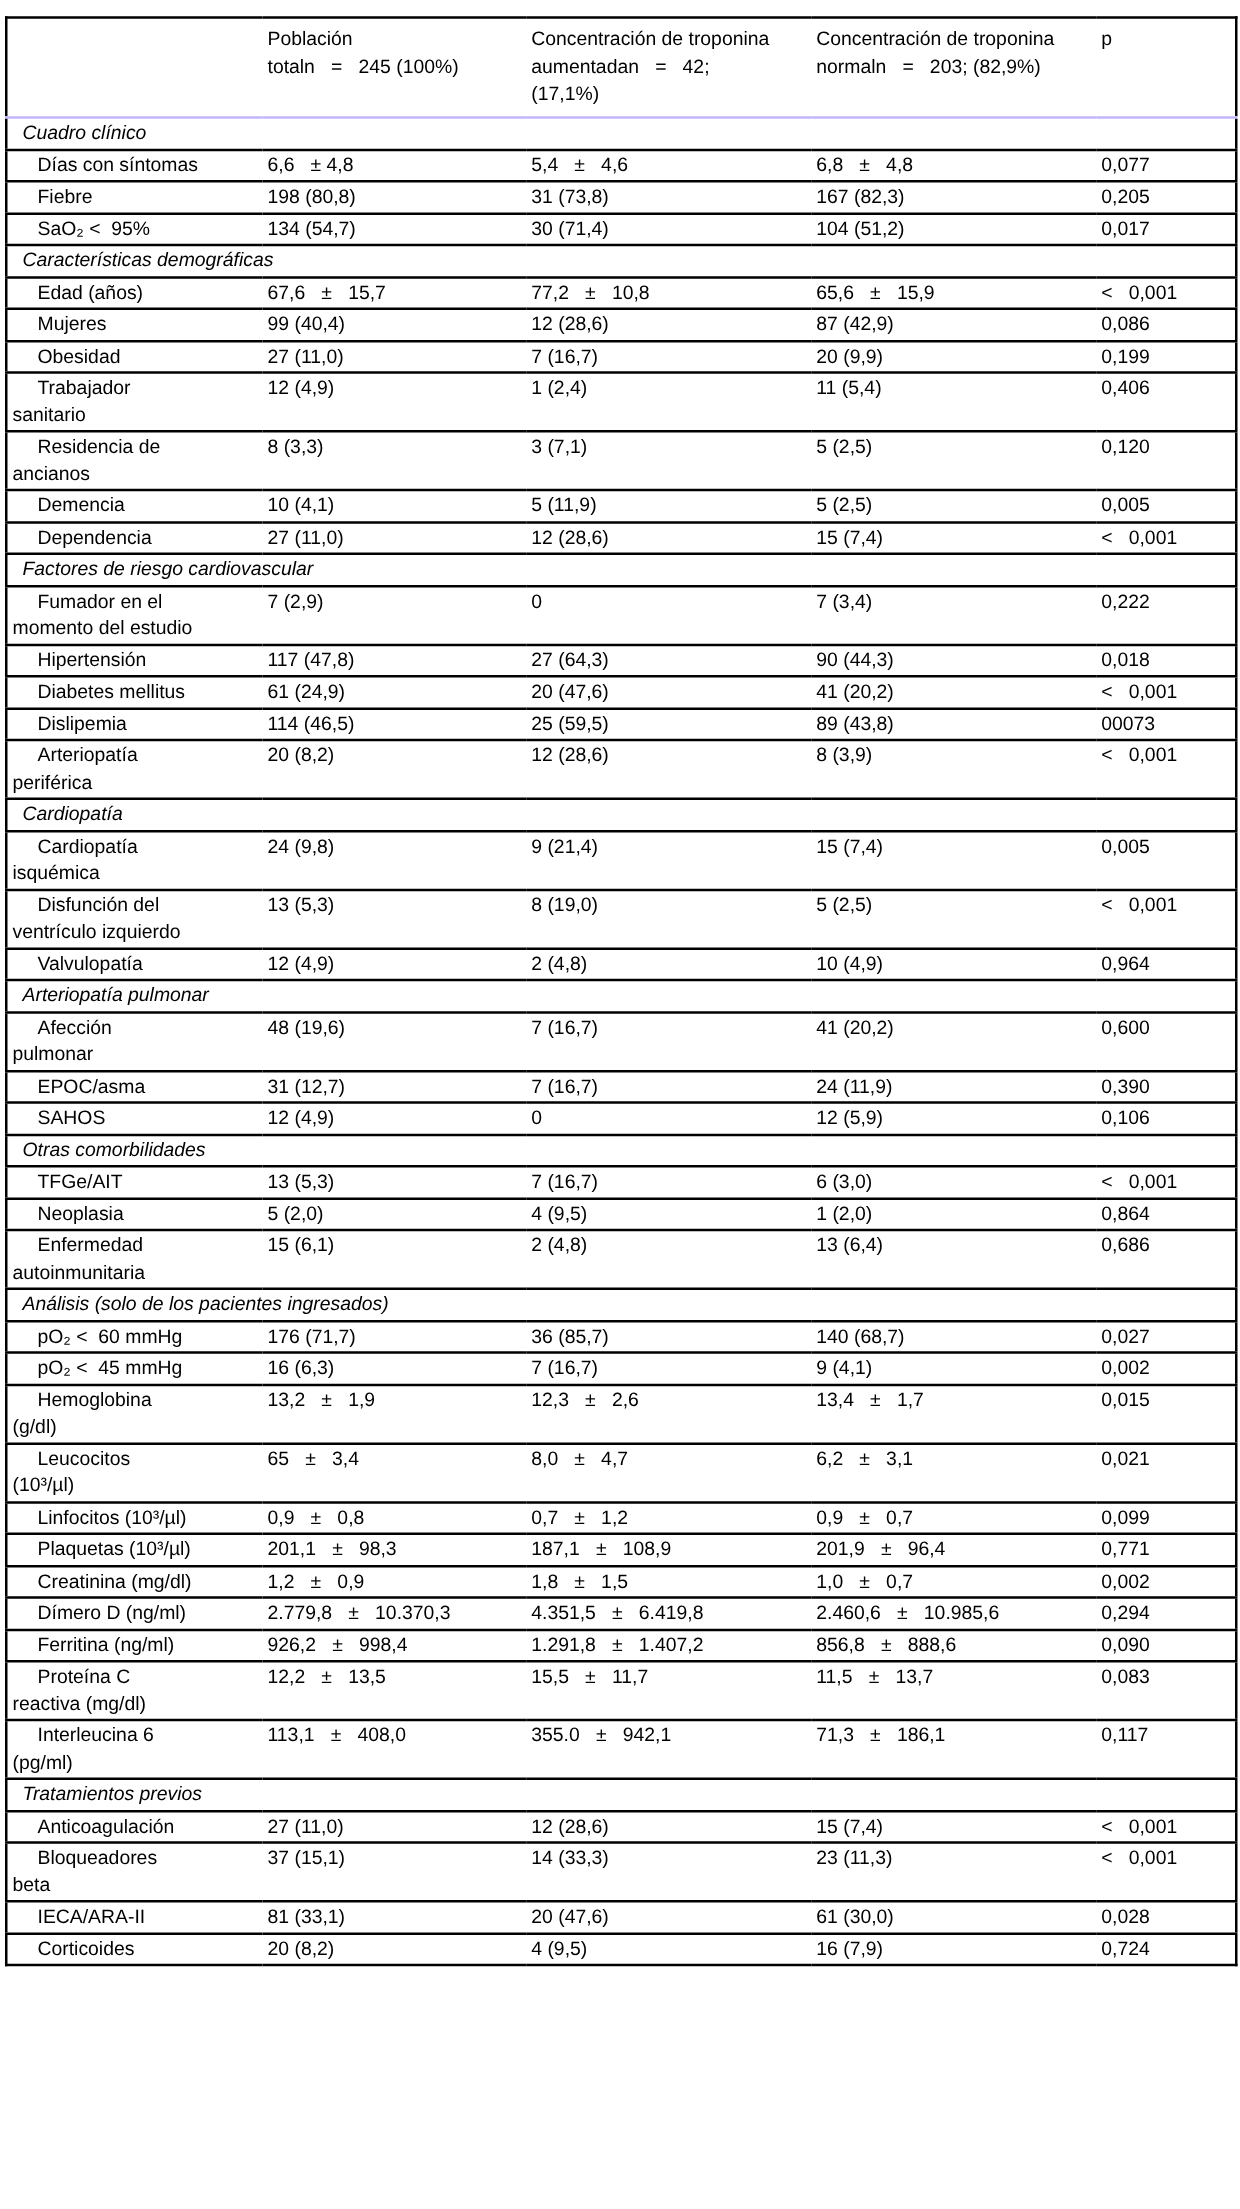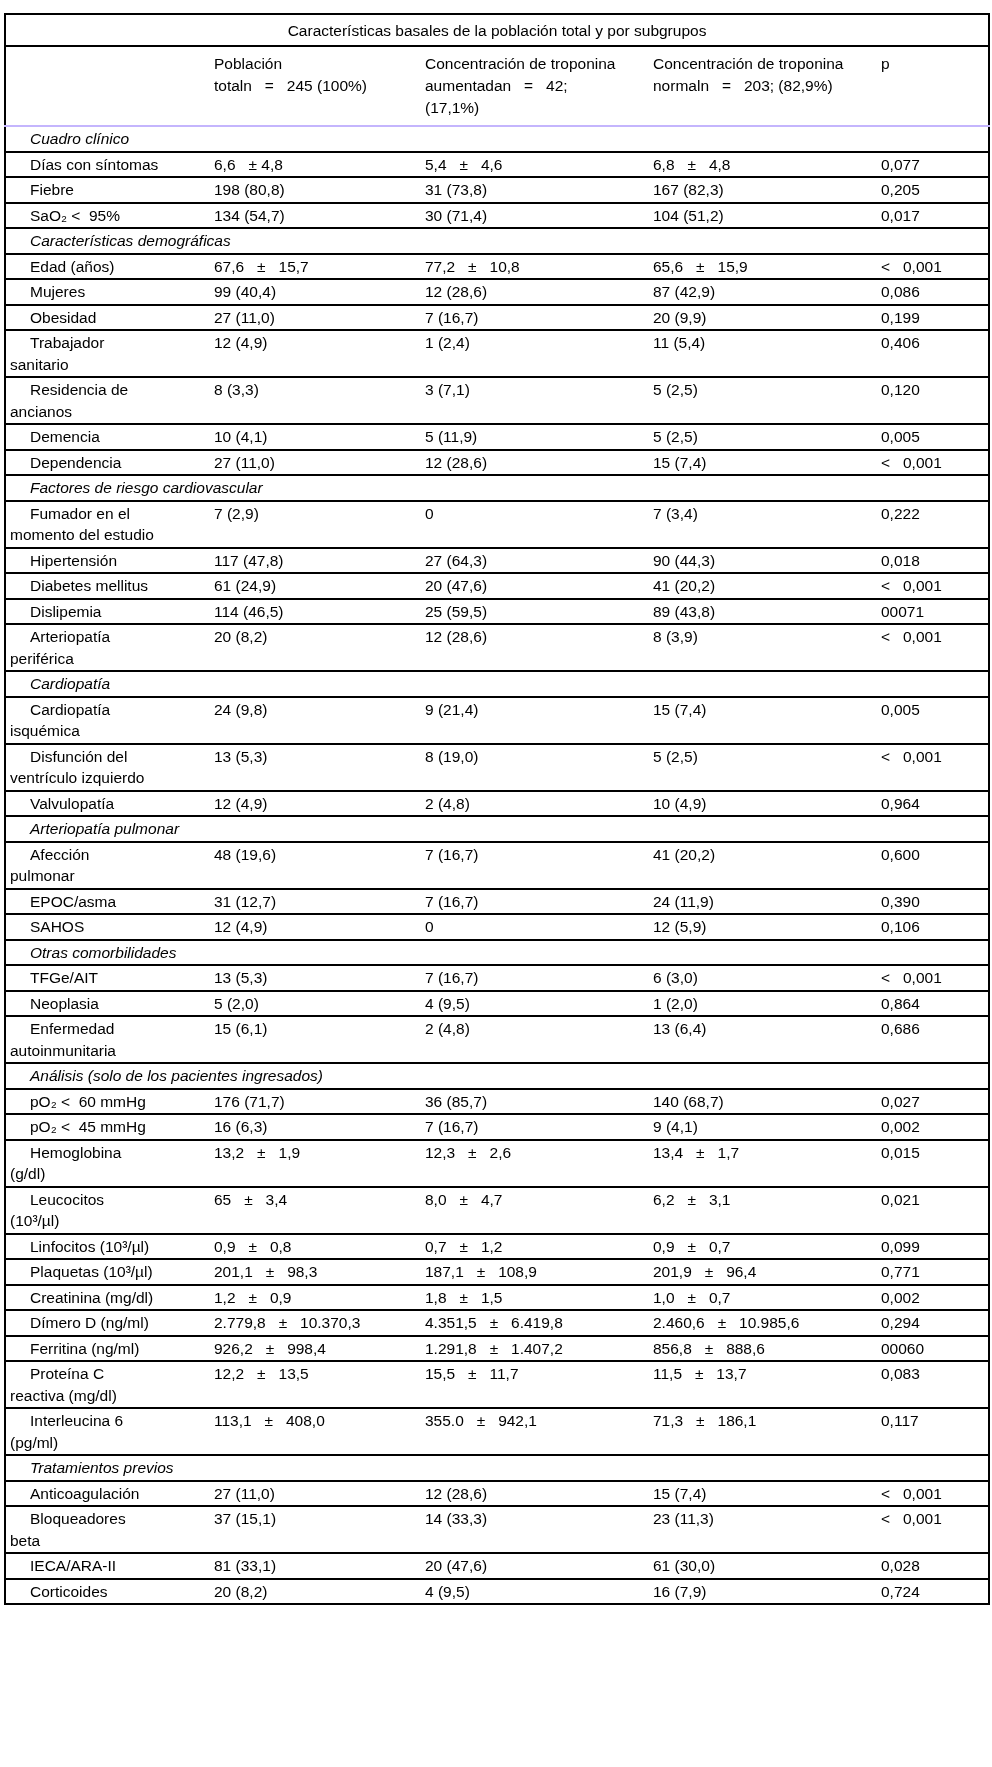--- a/index.html
+++ b/index.html
@@ -42,40 +42,37 @@
 
   tbody td.label {
     padding-left: 4px;
     text-indent: 20px; 
   }
 
   tbody td.val { padding-left: 4px; }
 
   tbody td.section {
     font-style: italic;
-    padding-left: 24px;
+    padding-left: 12px;
     text-indent: 0;
   }
 </style>
 </head>
 <body>
 
 <div class="page">
   <table class="baseline">
     <colgroup>
       <col style="width:205px">
       <col style="width:211px">
       <col style="width:228px">
       <col style="width:228px">
       <col style="width:112px">
     </colgroup>
     <thead>
-      <tr>
-        <td class="title-cell" colspan="5">Características basales de la población total y por subgrupos</td>
-      </tr>
       <tr class="cols">
         <td></td>
         <td>Población
 totaln   =   245 (100%)</td>
         <td>Concentración de troponina
 aumentadan   =   42;
 (17,1%)</td>
         <td>Concentración de troponina
 normaln   =   203; (82,9%)</td>
         <td>p</td>
@@ -183,21 +180,21 @@
           <td class="val">61 (24,9)</td>
           <td class="val">20 (47,6)</td>
           <td class="val">41 (20,2)</td>
           <td class="val">&lt;   0,001</td>
         </tr>
         <tr>
           <td class="label">Dislipemia</td>
           <td class="val">114 (46,5)</td>
           <td class="val">25 (59,5)</td>
           <td class="val">89 (43,8)</td>
-          <td class="val">00071</td>
+          <td class="val">00073</td>
         </tr>
         <tr>
           <td class="label">Arteriopatía
 periférica</td>
           <td class="val">20 (8,2)</td>
           <td class="val">12 (28,6)</td>
           <td class="val">8 (3,9)</td>
           <td class="val">&lt;   0,001</td>
         </tr>
         <tr>
@@ -335,21 +332,21 @@
           <td class="val">2.779,8   ±   10.370,3</td>
           <td class="val">4.351,5   ±   6.419,8</td>
           <td class="val">2.460,6   ±   10.985,6</td>
           <td class="val">0,294</td>
         </tr>
         <tr>
           <td class="label">Ferritina (ng/ml)</td>
           <td class="val">926,2   ±   998,4</td>
           <td class="val">1.291,8   ±   1.407,2</td>
           <td class="val">856,8   ±   888,6</td>
-          <td class="val">00060</td>
+          <td class="val">0,090</td>
         </tr>
         <tr>
           <td class="label">Proteína C
 reactiva (mg/dl)</td>
           <td class="val">12,2   ±   13,5</td>
           <td class="val">15,5   ±   11,7</td>
           <td class="val">11,5   ±   13,7</td>
           <td class="val">0,083</td>
         </tr>
         <tr>

